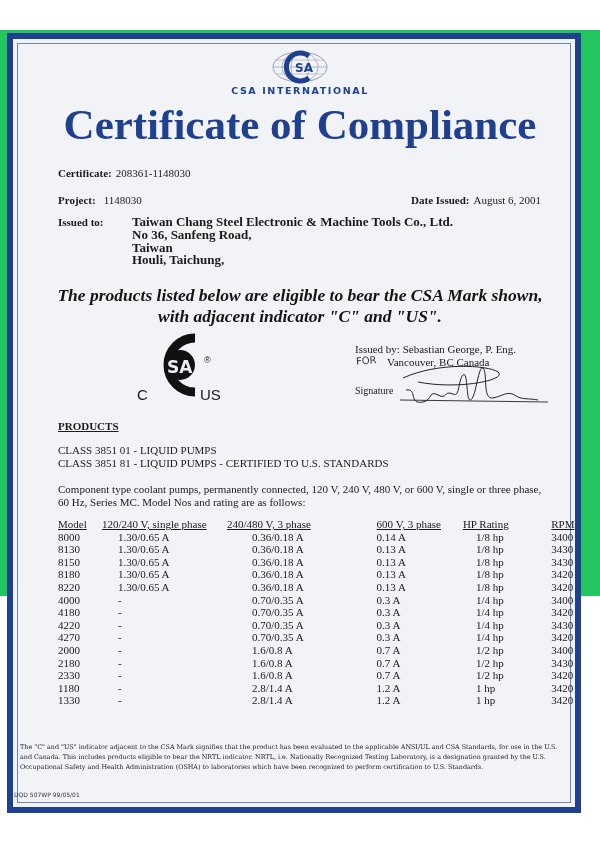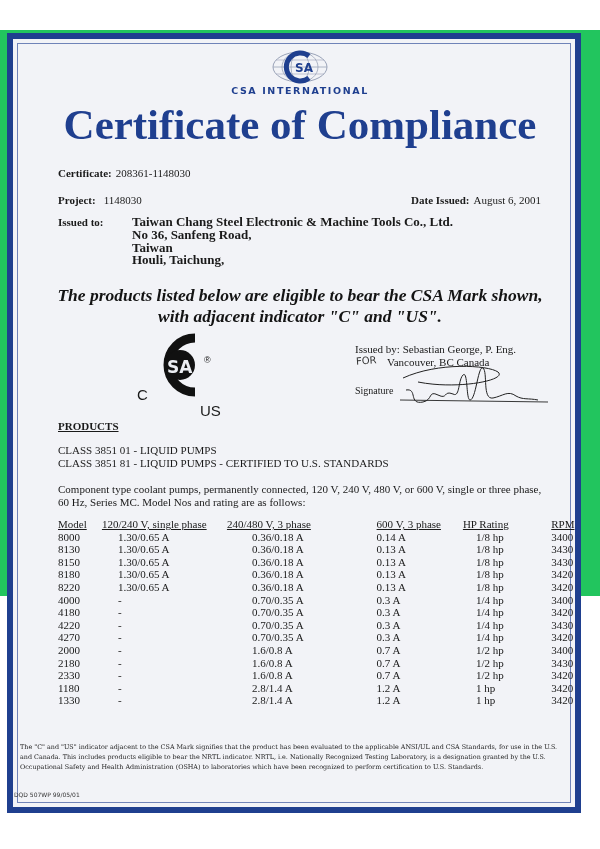--- a/index.html
+++ b/index.html
@@ -38,21 +38,21 @@
   .val { font-size: 11px; }
   .bold11 { font-weight: bold; font-size: 13px; }
 
   .statement {
     position: absolute; left: 0; width: 600px; top: 255px; text-align: center;
     font-weight: bold; font-style: italic; font-size: 17.5px; line-height: 21px; color: #141414;
   }
 
   .mark { position: absolute; left: 145px; top: 300px; width: 80px; height: 80px; }
   .mark-c { position: absolute; left: 137px; top: 356px; font-family: "Liberation Sans", sans-serif; font-size: 15px; }
-  .mark-us { position: absolute; left: 200px; top: 372px; font-family: "Liberation Sans", sans-serif; font-size: 15px; }
+  .mark-us { position: absolute; left: 200px; top: 356px; font-family: "Liberation Sans", sans-serif; font-size: 15px; }
   .mark-reg { position: absolute; left: 204px; top: 325px; font-family: "Liberation Sans", sans-serif; font-size: 9px; }
 
   .issued { font-size: 11px; }
   .sig-label { font-size: 10px; }
 
   .products-h { position: absolute; left: 58px; top: 390px; font-weight: bold; font-size: 11px; text-decoration: underline; }
   .plain11 { font-size: 11px; }
 
   table.ratings {
     position: absolute; left: 58px; top: 488px; border-collapse: collapse;

